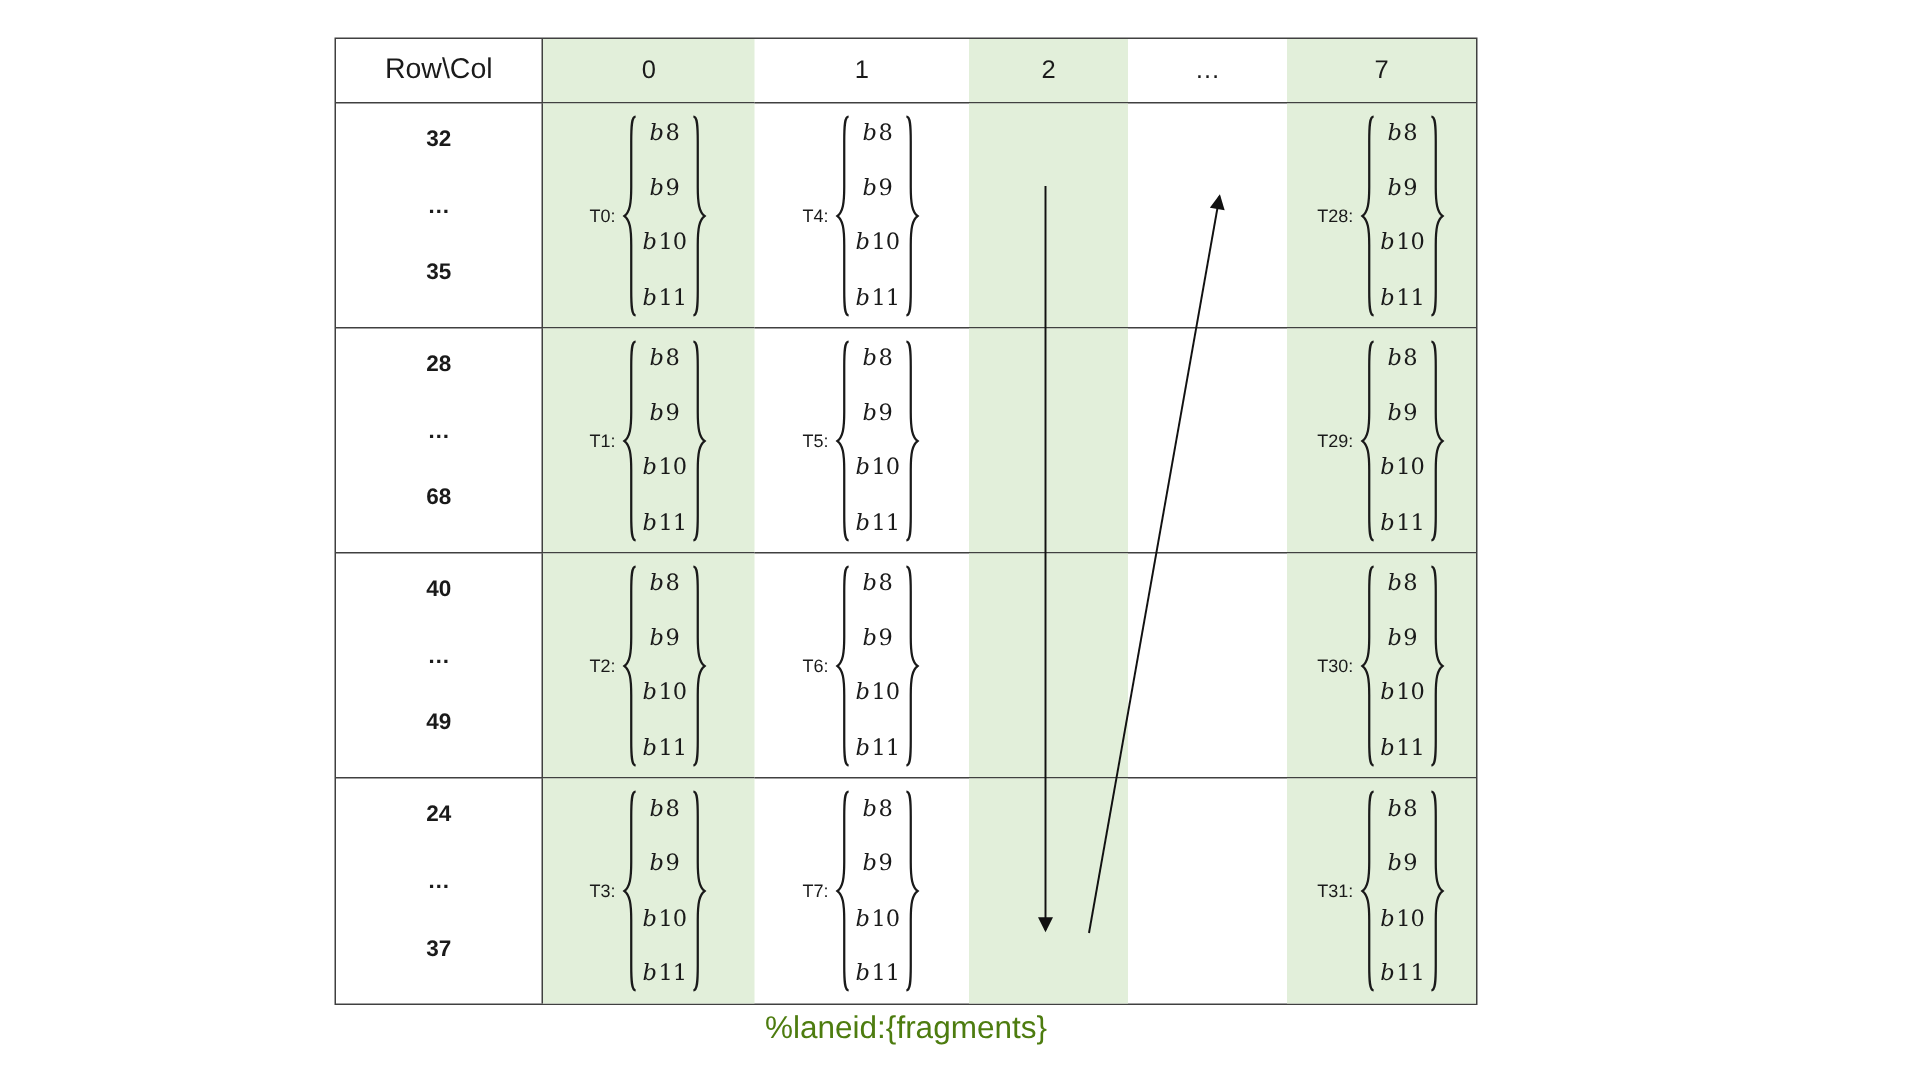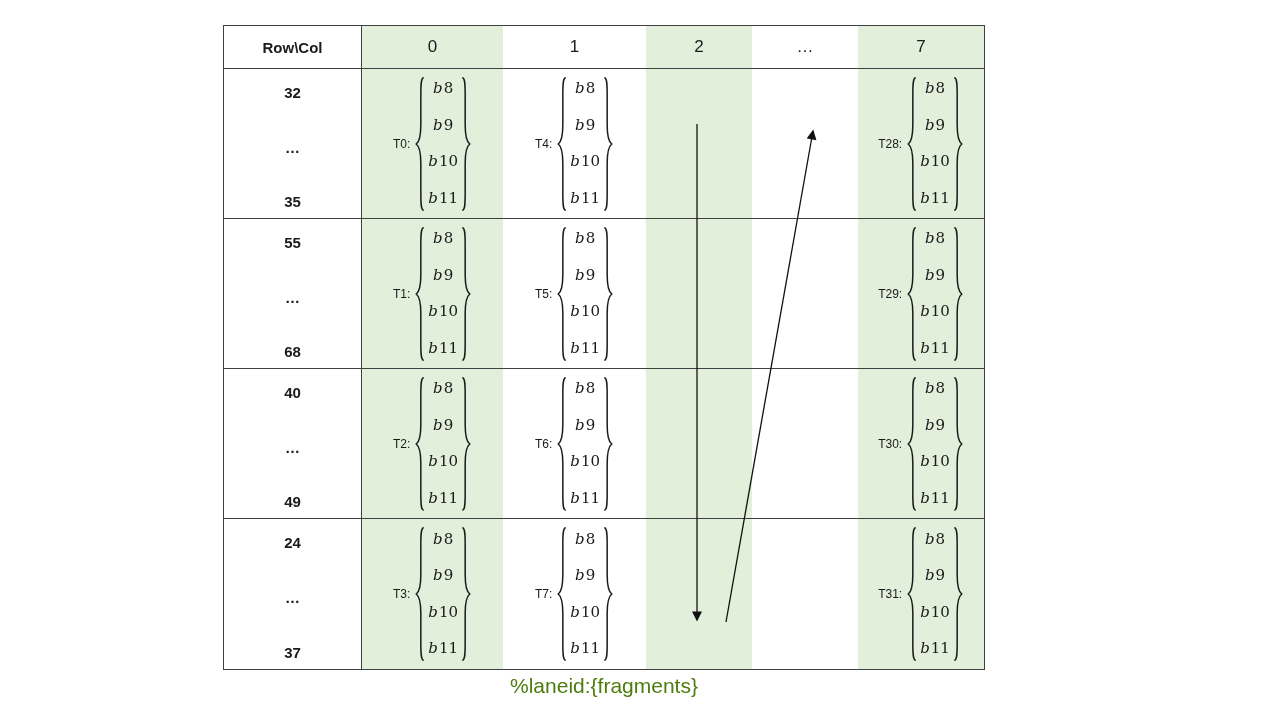--- a/index.html
+++ b/index.html
@@ -17,24 +17,24 @@
     background:#ffffff;
   }
   .cell {
     box-sizing:border-box; display:flex; align-items:center; justify-content:center;
     border-bottom:1px solid #404040; overflow:hidden;
   }
   .cell.lastrow { border-bottom:none; }
   .cell.labelcol { border-right:1px solid #404040; }
   .cell.green { background:#e2efda; }
   .hdr { font-size:17px; }
-  .corner { font-weight:bold; font-size:15px; }
+  .corner { font-weight:normal; font-size:19px; }
   .rowlab {
     flex-direction:column; justify-content:space-between;
-    padding:15px 0 8px; font-weight:bold; font-size:15px;
+    padding:15px 0 28px; font-weight:bold; font-size:15px;
   }
   .frag { display:flex; align-items:center; }
   .thread-label { font-size:12px; margin-right:4px; white-space:nowrap; }
   .brace { width:13px; height:138px; display:block; }
   .items {
     display:flex; flex-direction:column; justify-content:space-between;
     height:131px; padding:2px 1px; box-sizing:border-box;
   }
   .item {
     font-family:"DejaVu Serif", serif; font-size:15px; line-height:17px;
@@ -112,21 +112,21 @@
           <span class="item"><i>b</i>9</span>
           <span class="item"><i>b</i>10</span>
           <span class="item"><i>b</i>11</span>
         </div>
         <svg viewBox="0 0 20 100" preserveAspectRatio="none" class="brace">
           <path d="M5 2 C9 2 9.5 6 9.5 14 L9.5 36 C9.5 44 11 48 16.5 50 C11 52 9.5 56 9.5 64 L9.5 86 C9.5 94 9 98 5 98" fill="none" stroke="#1a1a1a" stroke-width="1.5" vector-effect="non-scaling-stroke"></path>
         </svg>
       </div>
     </div>
     <div class="cell labelcol rowlab">
-      <span>55</span>
+      <span>28</span>
       <span>…</span>
       <span>68</span>
     </div>
     <div class="cell body green">
       <div class="frag">
         <span class="thread-label">T1:</span>
         <svg viewBox="0 0 20 100" preserveAspectRatio="none" class="brace">
           <path d="M15 2 C11 2 10.5 6 10.5 14 L10.5 36 C10.5 44 9 48 3.5 50 C9 52 10.5 56 10.5 64 L10.5 86 C10.5 94 11 98 15 98" fill="none" stroke="#1a1a1a" stroke-width="1.5" vector-effect="non-scaling-stroke"></path>
         </svg>
         <div class="items">

